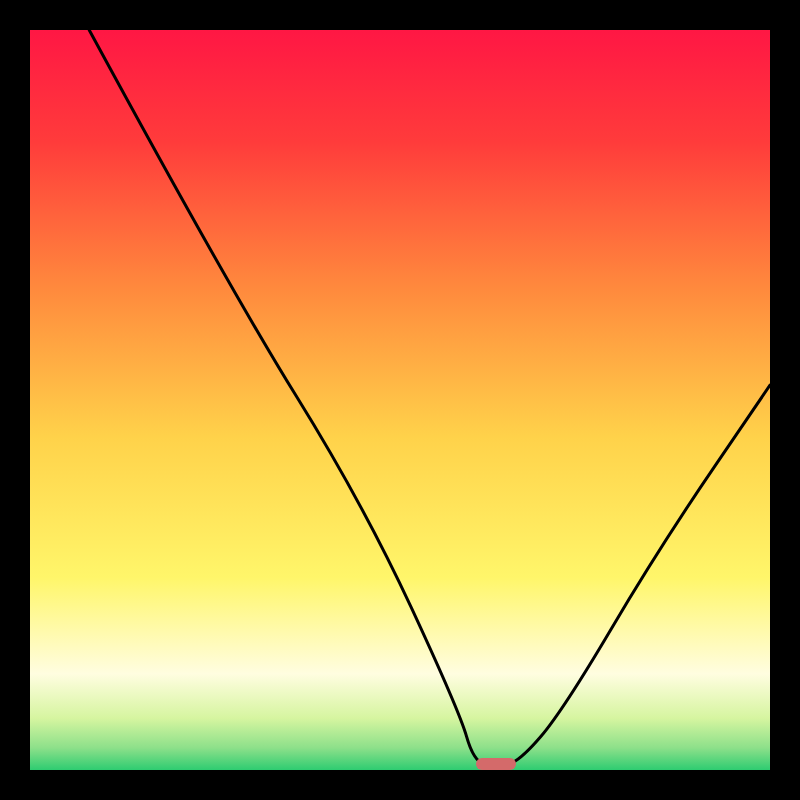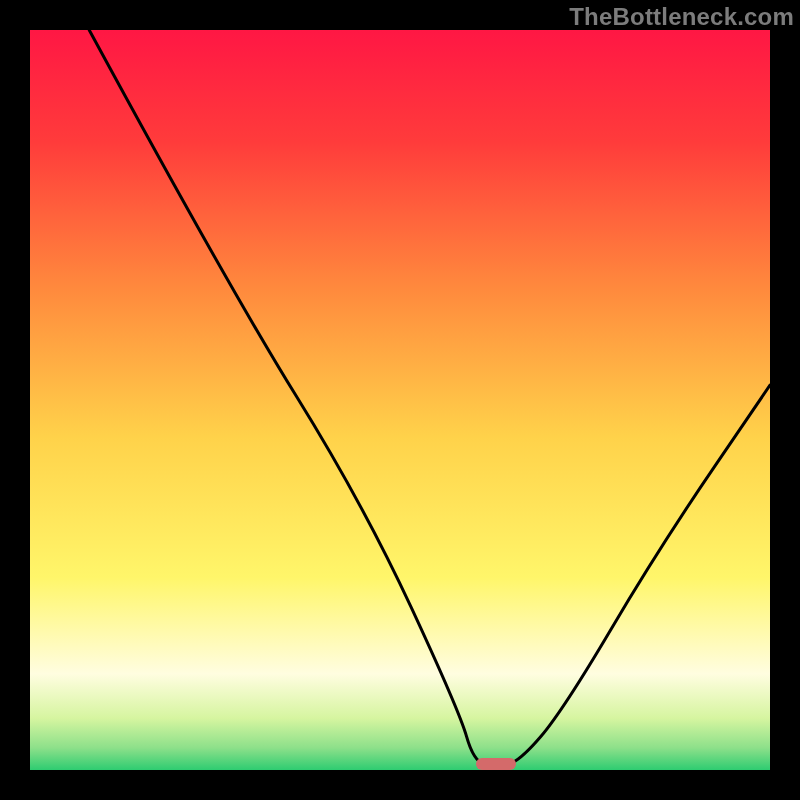--- a/index.html
+++ b/index.html
@@ -54,21 +54,20 @@
     font-size: 24px;
     font-weight: 600;
     color: #7c7c7c;
     letter-spacing: 0.2px;
   }
 </style>
 </head>
 <body>
 
 <div class="frame">
-  <div class="watermark">TheBottleneck.com</div>
 
   <div class="plot">
     <svg class="gradient" viewBox="0 0 740 740" preserveAspectRatio="none">
       <defs>
         <linearGradient id="bg-grad" x1="0" y1="0" x2="0" y2="1">
             <stop offset="0%" stop-color="#ff1744"></stop>
             <stop offset="15%" stop-color="#ff3b3b"></stop>
             <stop offset="35%" stop-color="#ff8a3d"></stop>
             <stop offset="55%" stop-color="#ffd24a"></stop>
             <stop offset="74%" stop-color="#fff66a"></stop>

